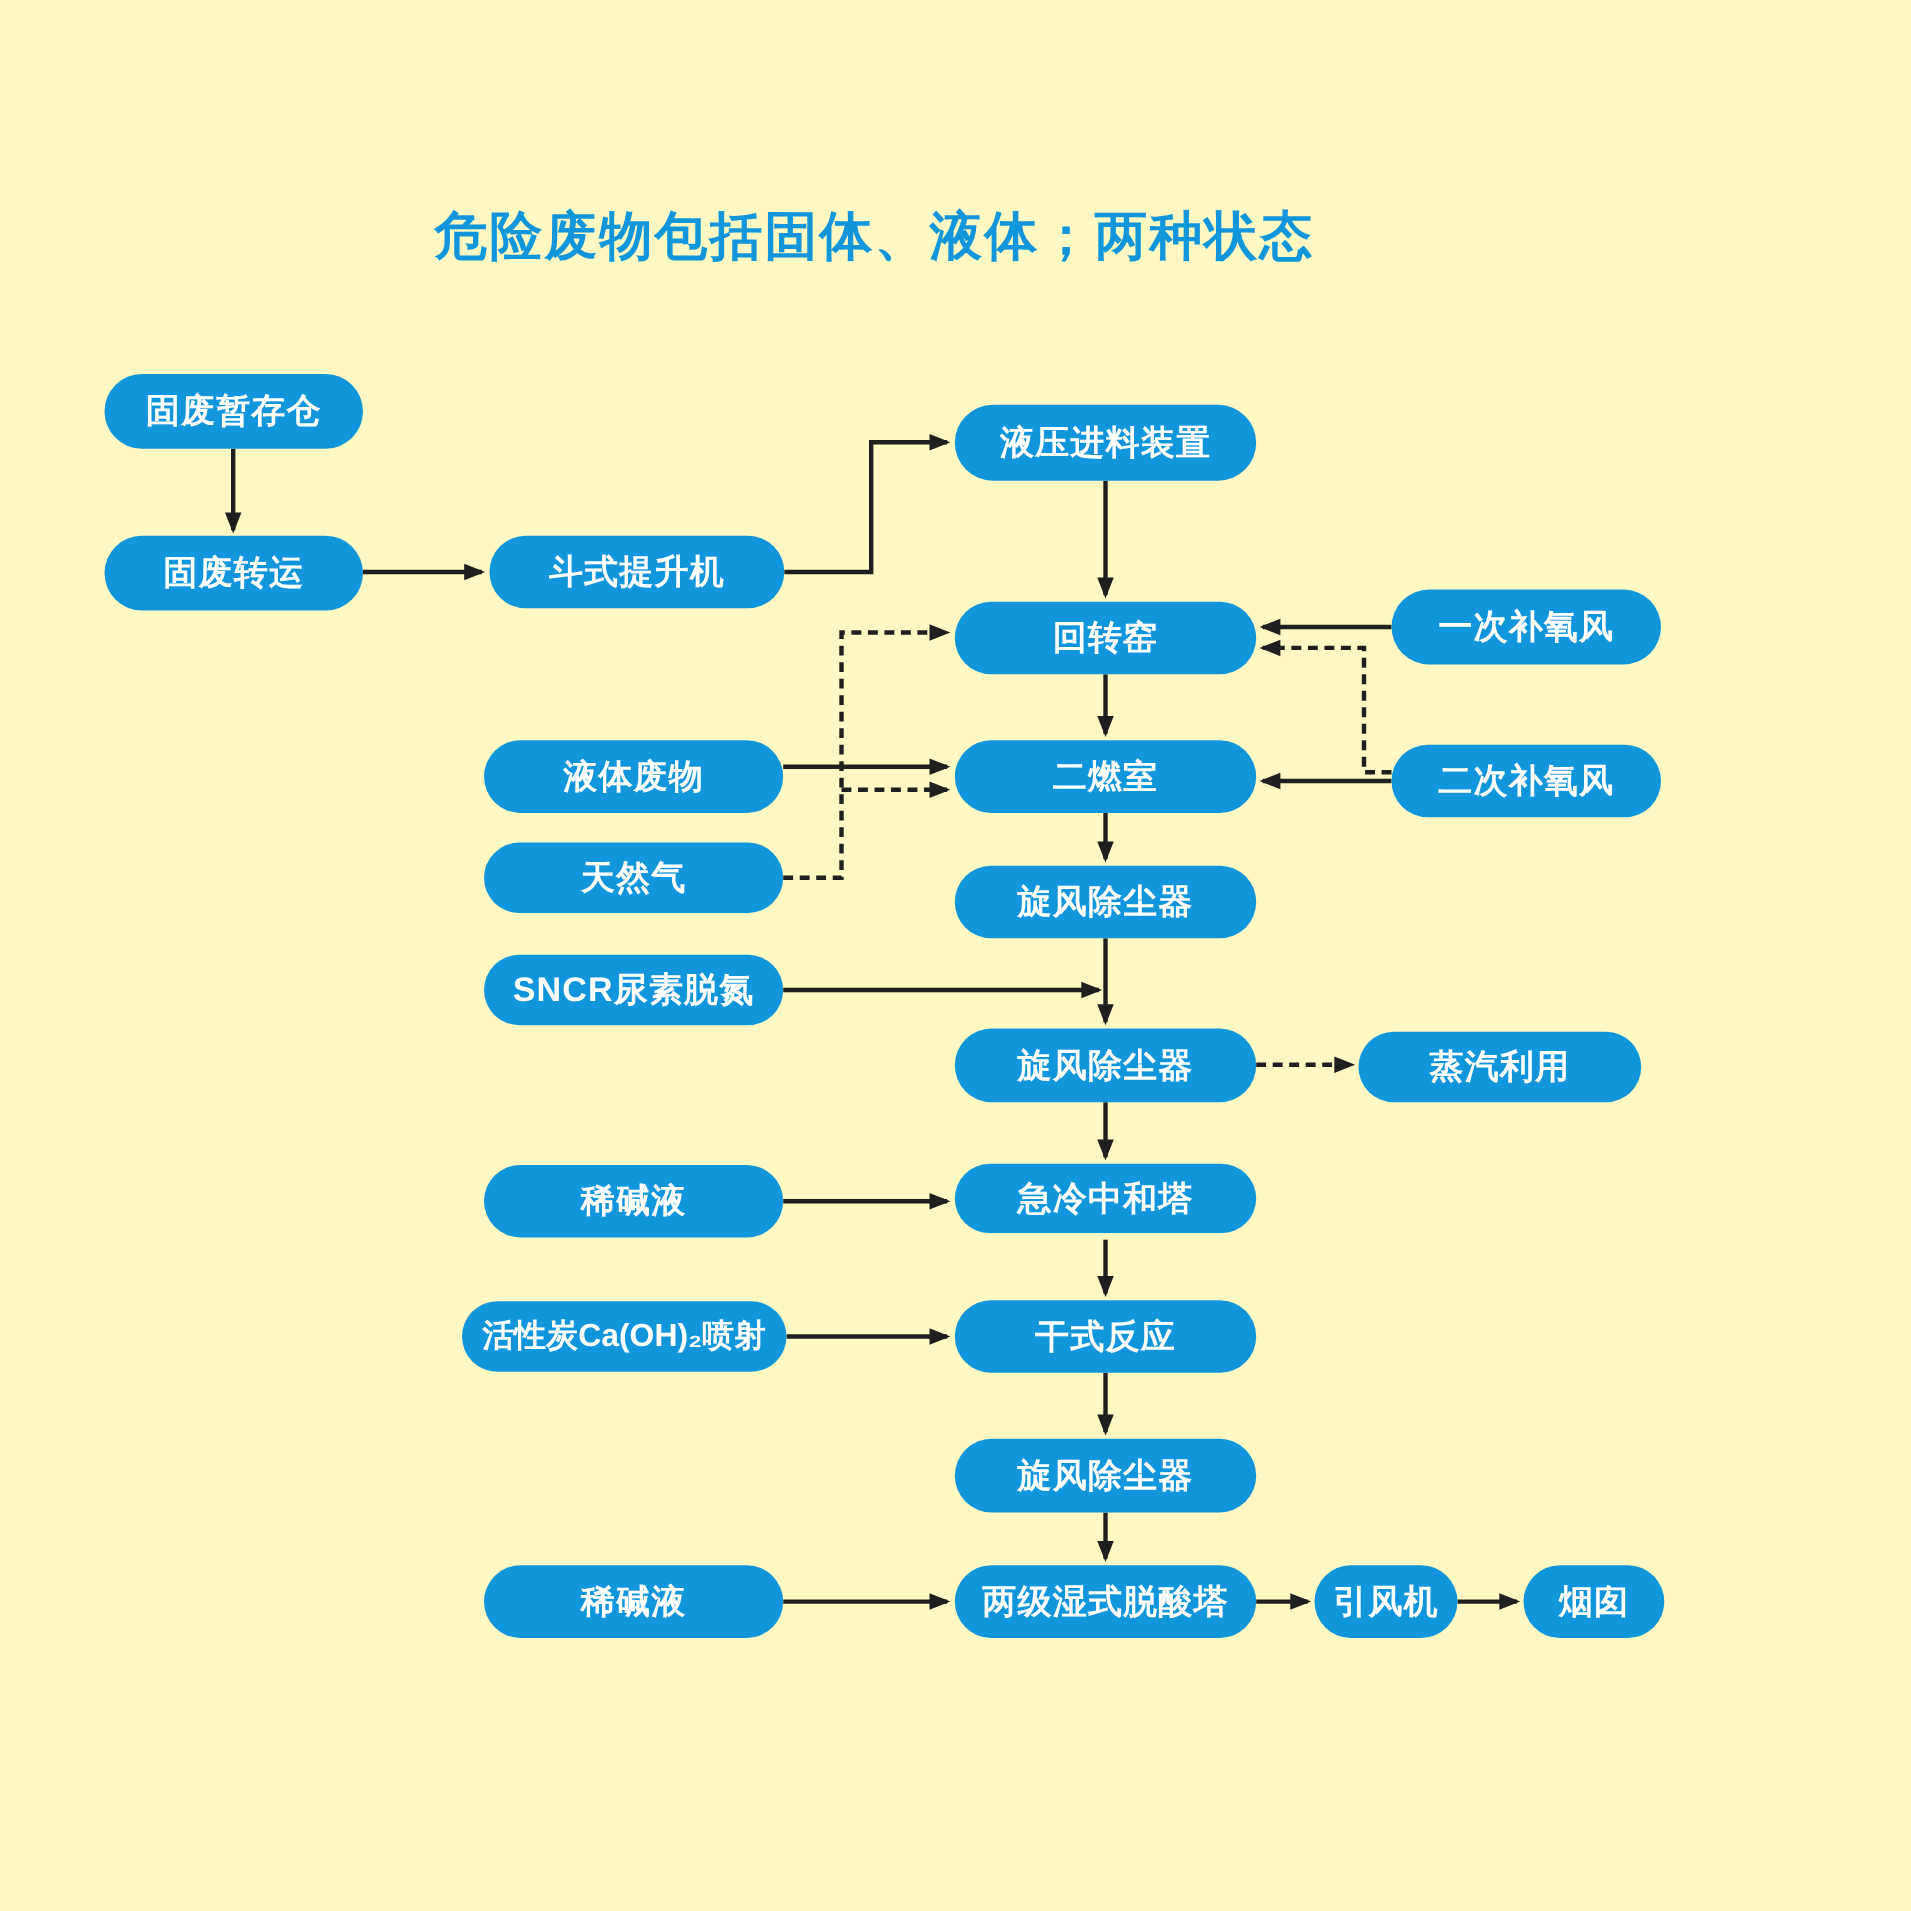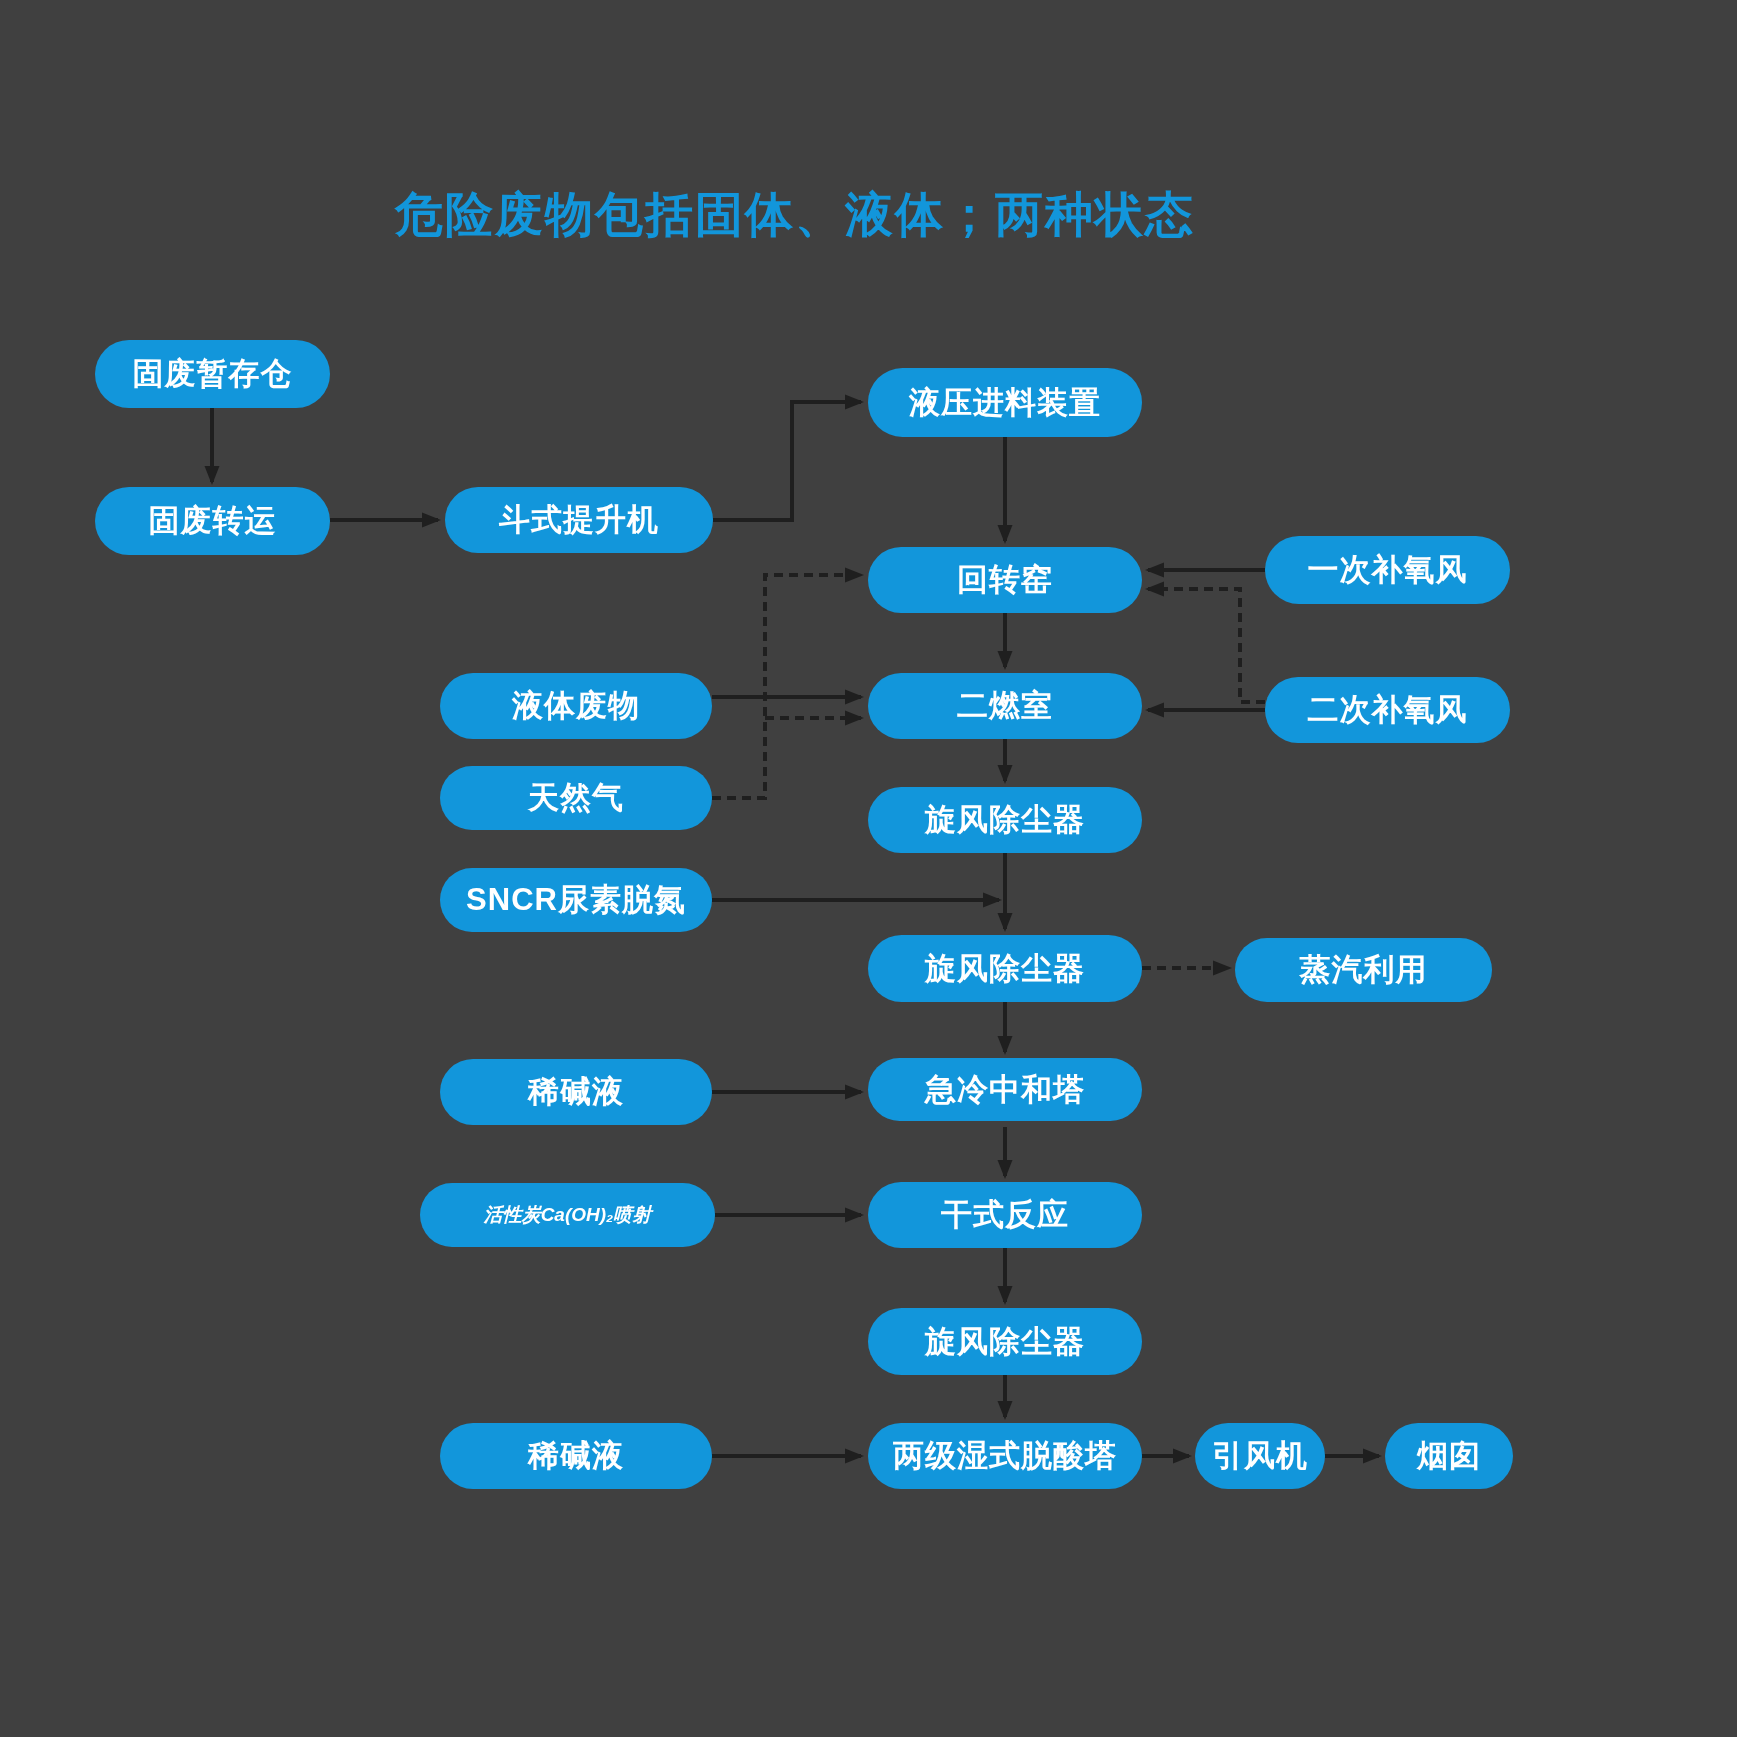--- a/index.html
+++ b/index.html
@@ -1,19 +1,19 @@
 <!DOCTYPE html>
 <html><head>
 <meta charset="utf-8">
 <style>
   html,body{margin:0;padding:0;background:#ffffff;}
   .canvas{
     position:relative;
     width:1737px;height:1737px;
-    background:#404040;
+    background:#fef9c3;
     font-family:"Liberation Sans","DejaVu Sans",sans-serif;
     overflow:hidden;
   }
   .page-title{
     position:absolute;
     left:395px;top:183px;width:950px;
     font-size:48px;font-weight:bold;
     color:#1296db;
     letter-spacing:2px;
     white-space:nowrap;
@@ -24,21 +24,21 @@
   .node{
     position:absolute;
     background:#1296db;
     color:#ffffff;
     border-radius:40px;
     display:flex;align-items:center;justify-content:center;
     font-size:31px;font-weight:bold;
     white-space:nowrap;
     letter-spacing:1px;
   }
-  .node.small-text{font-size:19px;letter-spacing:0;font-style:italic;}
+  .node.small-text{font-size:29px;letter-spacing:0;}
 </style>
 </head>
 <body>
 
 <div class="canvas">
 
   <div class="page-title">危险废物包括固体、液体；两种状态</div>
 
   <svg class="edges" viewBox="0 0 1737 1737" xmlns="http://www.w3.org/2000/svg">
     <defs>

